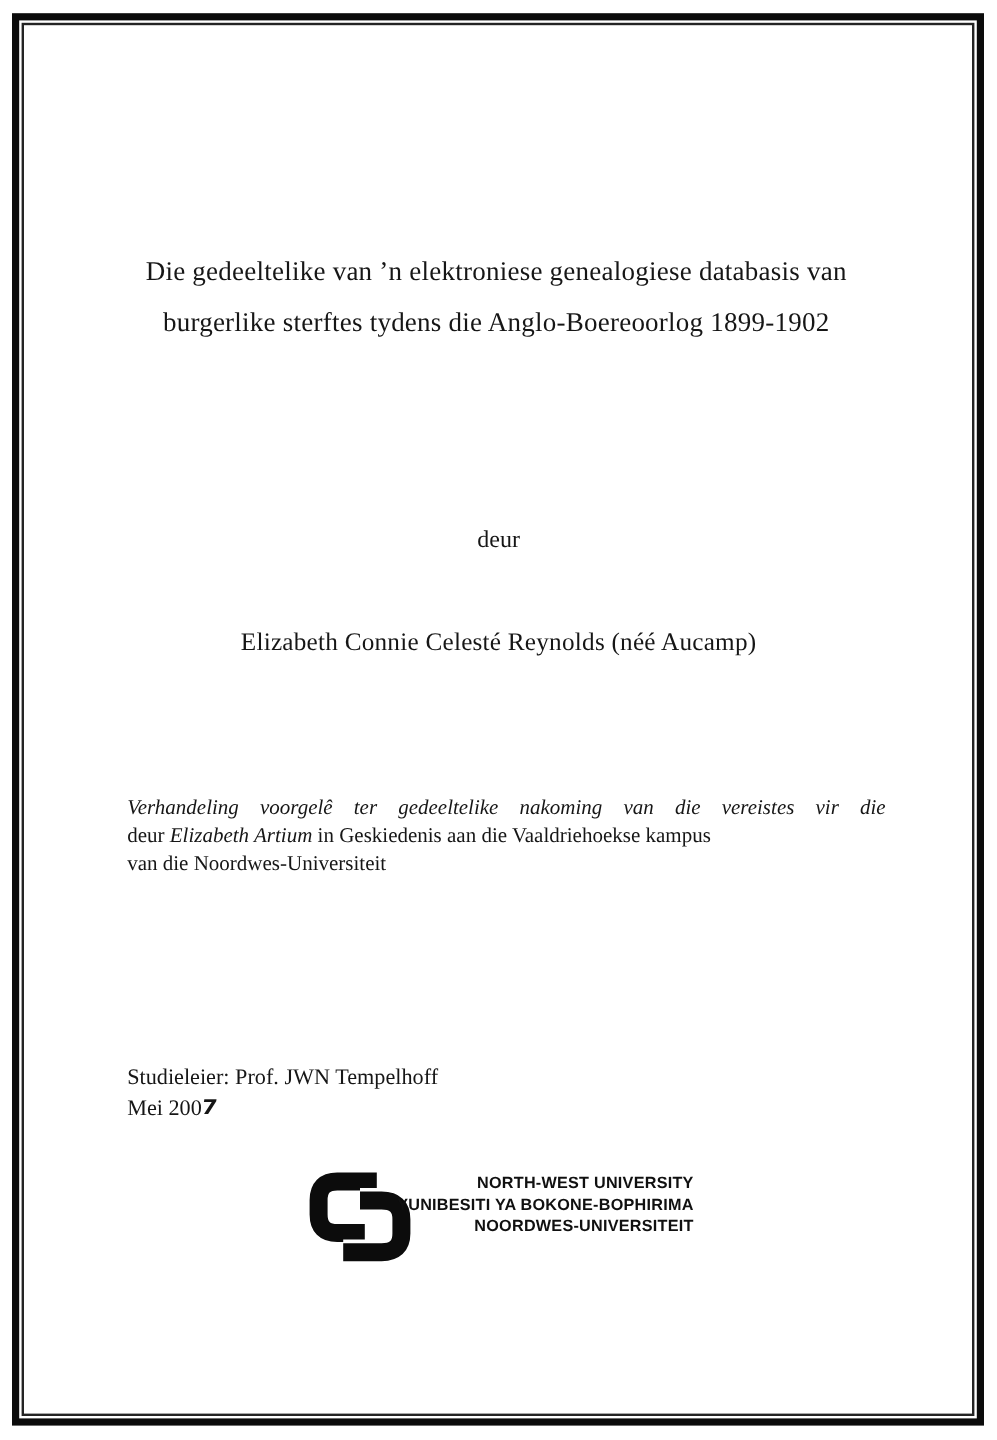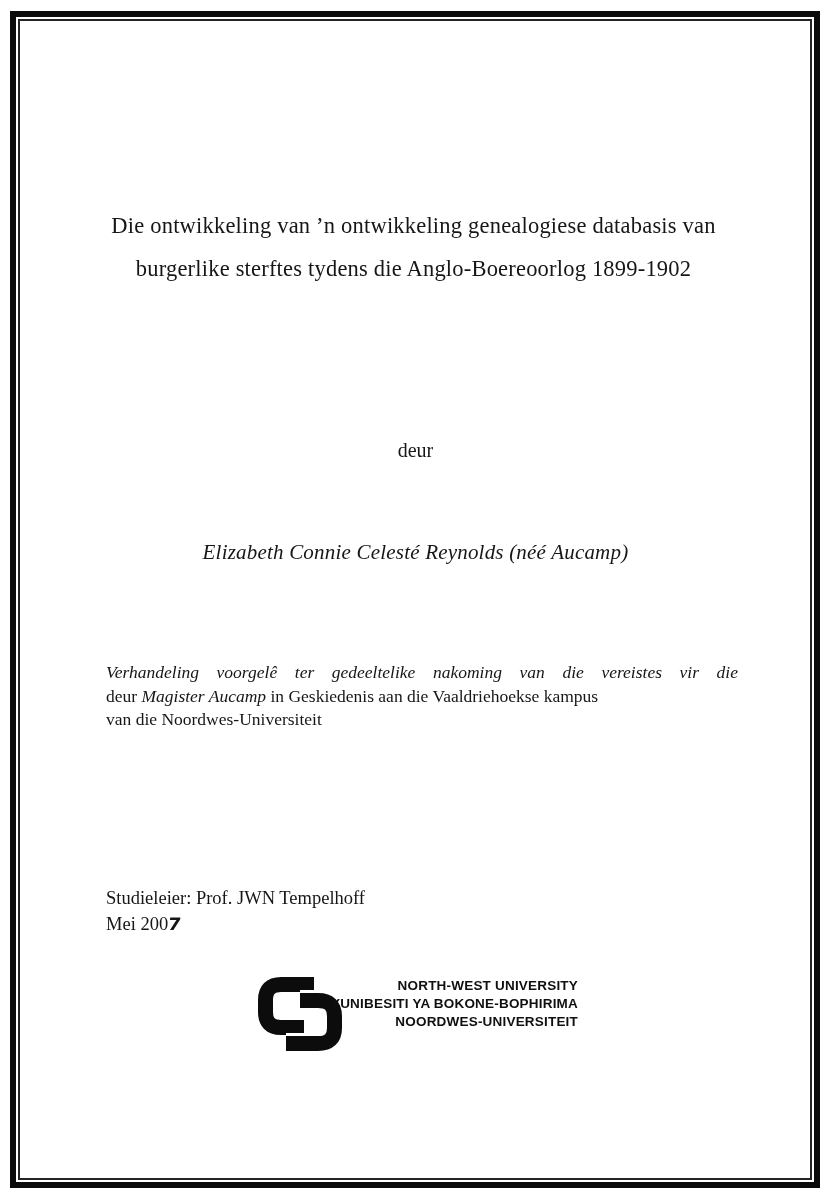--- a/index.html
+++ b/index.html
@@ -46,26 +46,25 @@
     position: absolute;
     left: 0; right: 0; top: 437px;
     margin: 0;
     text-align: center;
     font-size: 20px;
     line-height: 26px;
   }
   .author {
     position: absolute;
     left: 0; right: 0; top: 521px;
-    margin: 17px;
+    margin: 0;
     text-align: center;
     font-size: 21px;
     line-height: 28px;
     letter-spacing: 0.2px;
-    font-style: italic;
   }
   .statement {
     position: absolute;
     left: 106px; top: 661px;
     width: 632px;
     font-size: 17.5px;
     line-height: 23.5px;
   }
   .statement-justified {
     text-align: justify;
@@ -110,32 +109,32 @@
 
 <div class="page">
 
   <div class="frame-outer">
     <div class="frame-inner"></div>
   </div>
 
   <main class="content">
 
     <h1 class="title">
-      <span class="title-line">Die ontwikkeling van ’n ontwikkeling genealogiese databasis van</span>
+      <span class="title-line">Die gedeeltelike van ’n elektroniese genealogiese databasis van</span>
       <span class="title-line">burgerlike sterftes tydens die Anglo-Boereoorlog 1899-1902</span>
     </h1>
 
     <p class="byline-label">deur</p>
 
     <p class="author">Elizabeth Connie Celesté Reynolds (néé Aucamp)</p>
 
     <div class="statement">
       <div class="statement-justified">Verhandeling voorgelê ter gedeeltelike nakoming van die vereistes vir die</div>
       <div>
-        <span>deur </span><em>Magister Aucamp</em><span> in Geskiedenis aan die Vaaldriehoekse kampus</span>
+        <span>deur </span><em>Elizabeth Artium</em><span> in Geskiedenis aan die Vaaldriehoekse kampus</span>
       </div>
       <div>van die Noordwes-Universiteit</div>
     </div>
 
     <div class="supervisor">
       <div>Studieleier: Prof. JWN Tempelhoff</div>
       <div><span>Mei 200</span><span class="date-digit">7</span></div>
     </div>
 
     <svg class="logo-mark" width="90" height="78" viewBox="0 0 90 78" aria-hidden="true">

